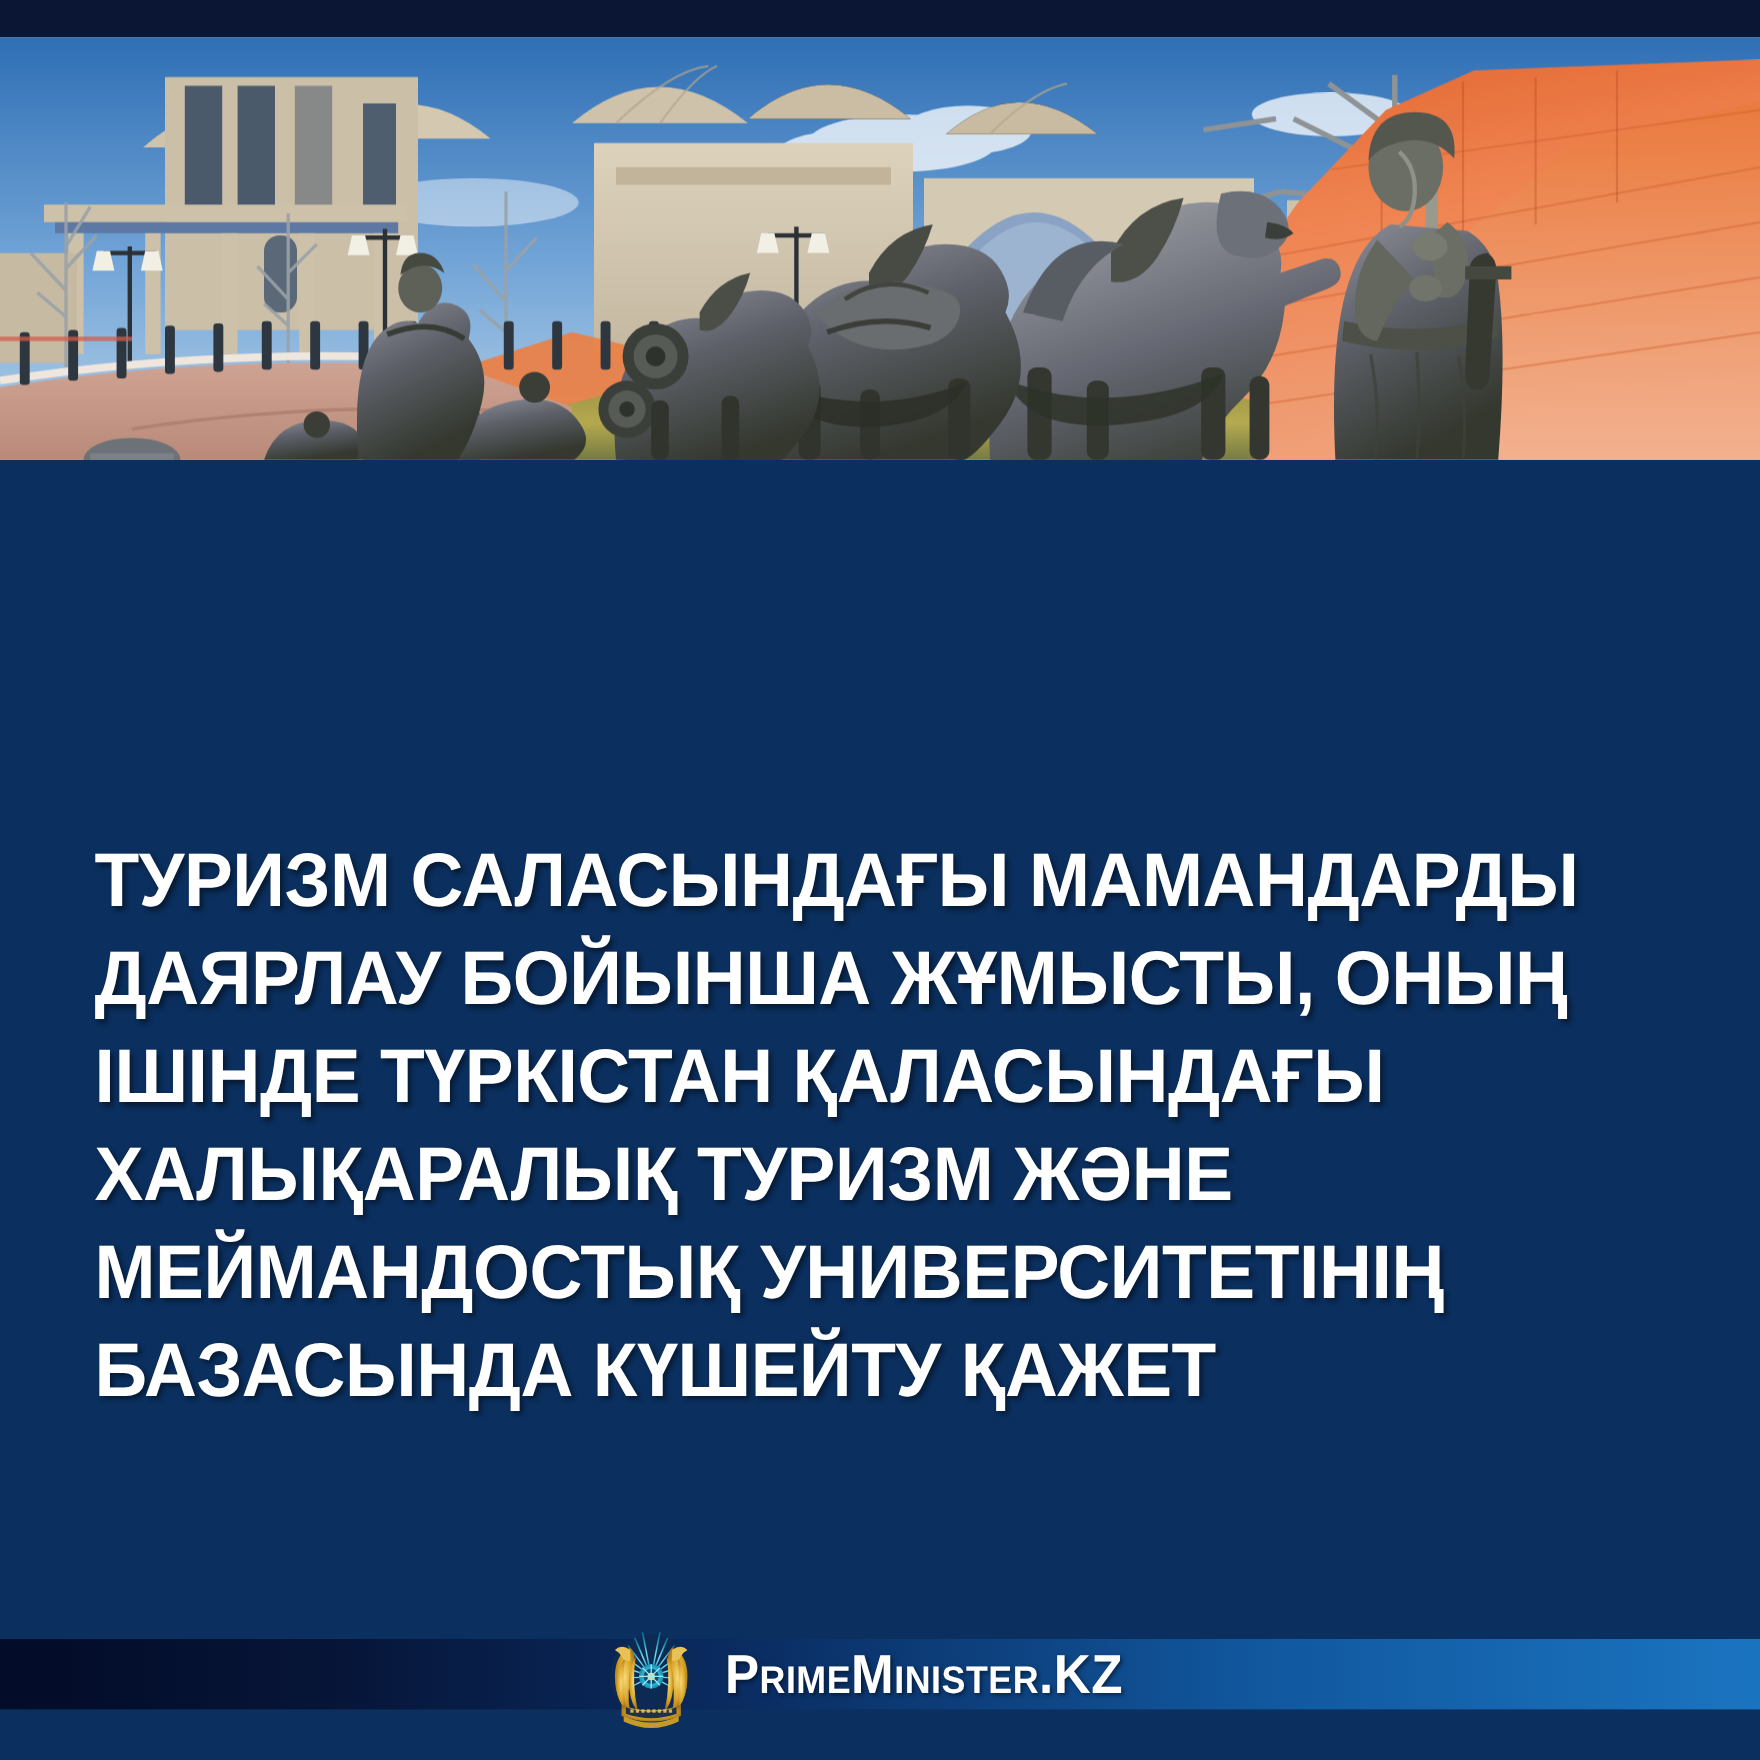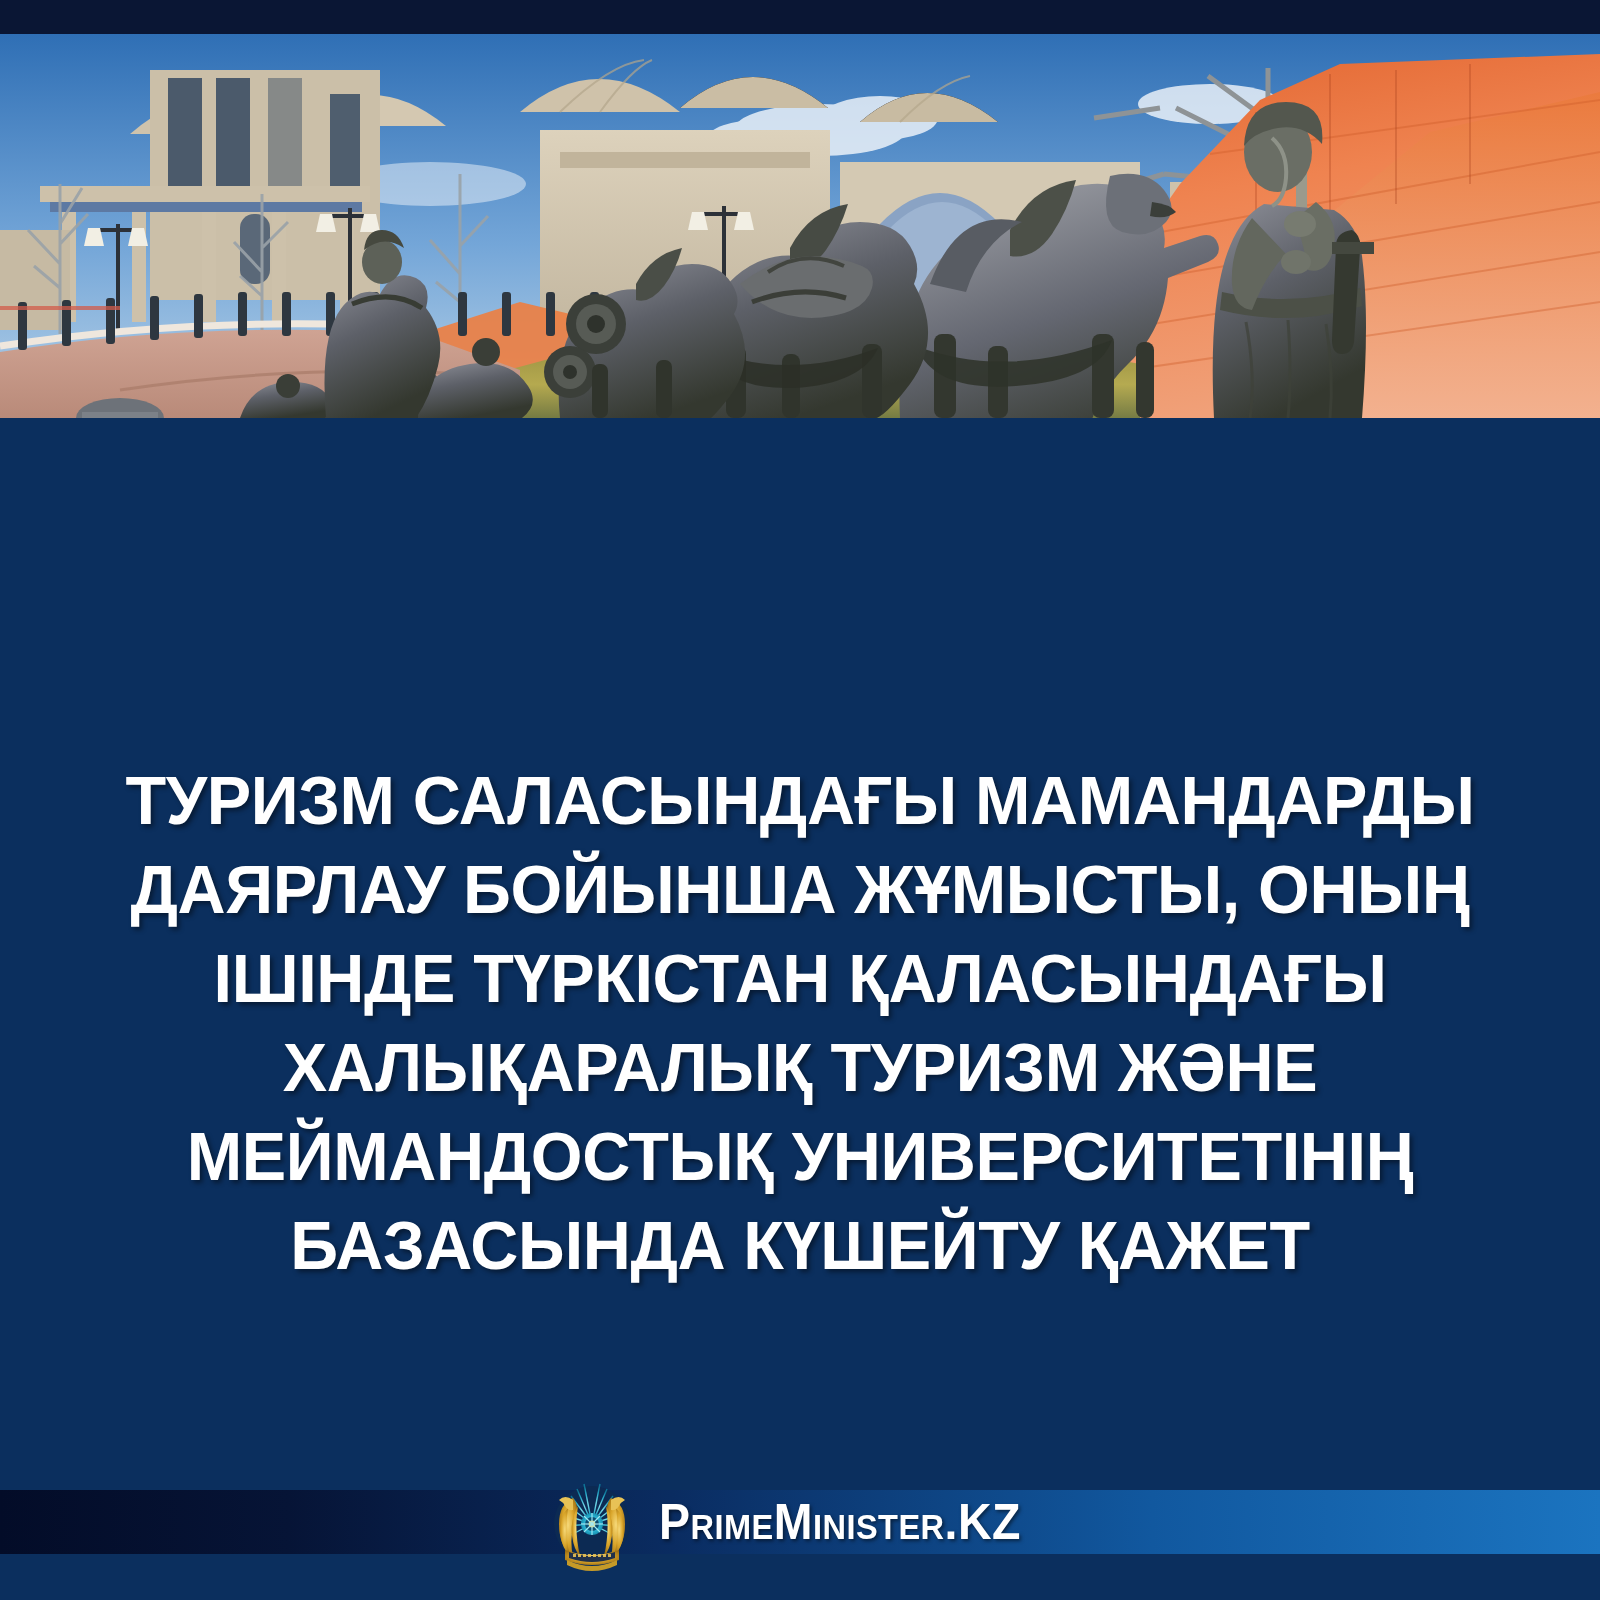--- a/index.html
+++ b/index.html
@@ -43,21 +43,20 @@
     text-shadow:2px 2px 4px rgba(0,0,0,.55);
   }
 
   
   .body-area{
     position:absolute;left:0;top:656px;width:1600px;height:834px;
     background:#0b2f5e;
   }
   .headline{
     position:absolute;left:60px;top:100px;width:1480px;
-    text-align:center;
     color:#ffffff;
     font-weight:700;
     font-size:69px;
     line-height:89px;
     letter-spacing:-0.4px;
     text-shadow:3px 3px 5px rgba(0,0,0,.45);
   }
   .headline .ln{display:block;white-space:nowrap;transform:scaleX(.965);transform-origin:center;}
 
   

